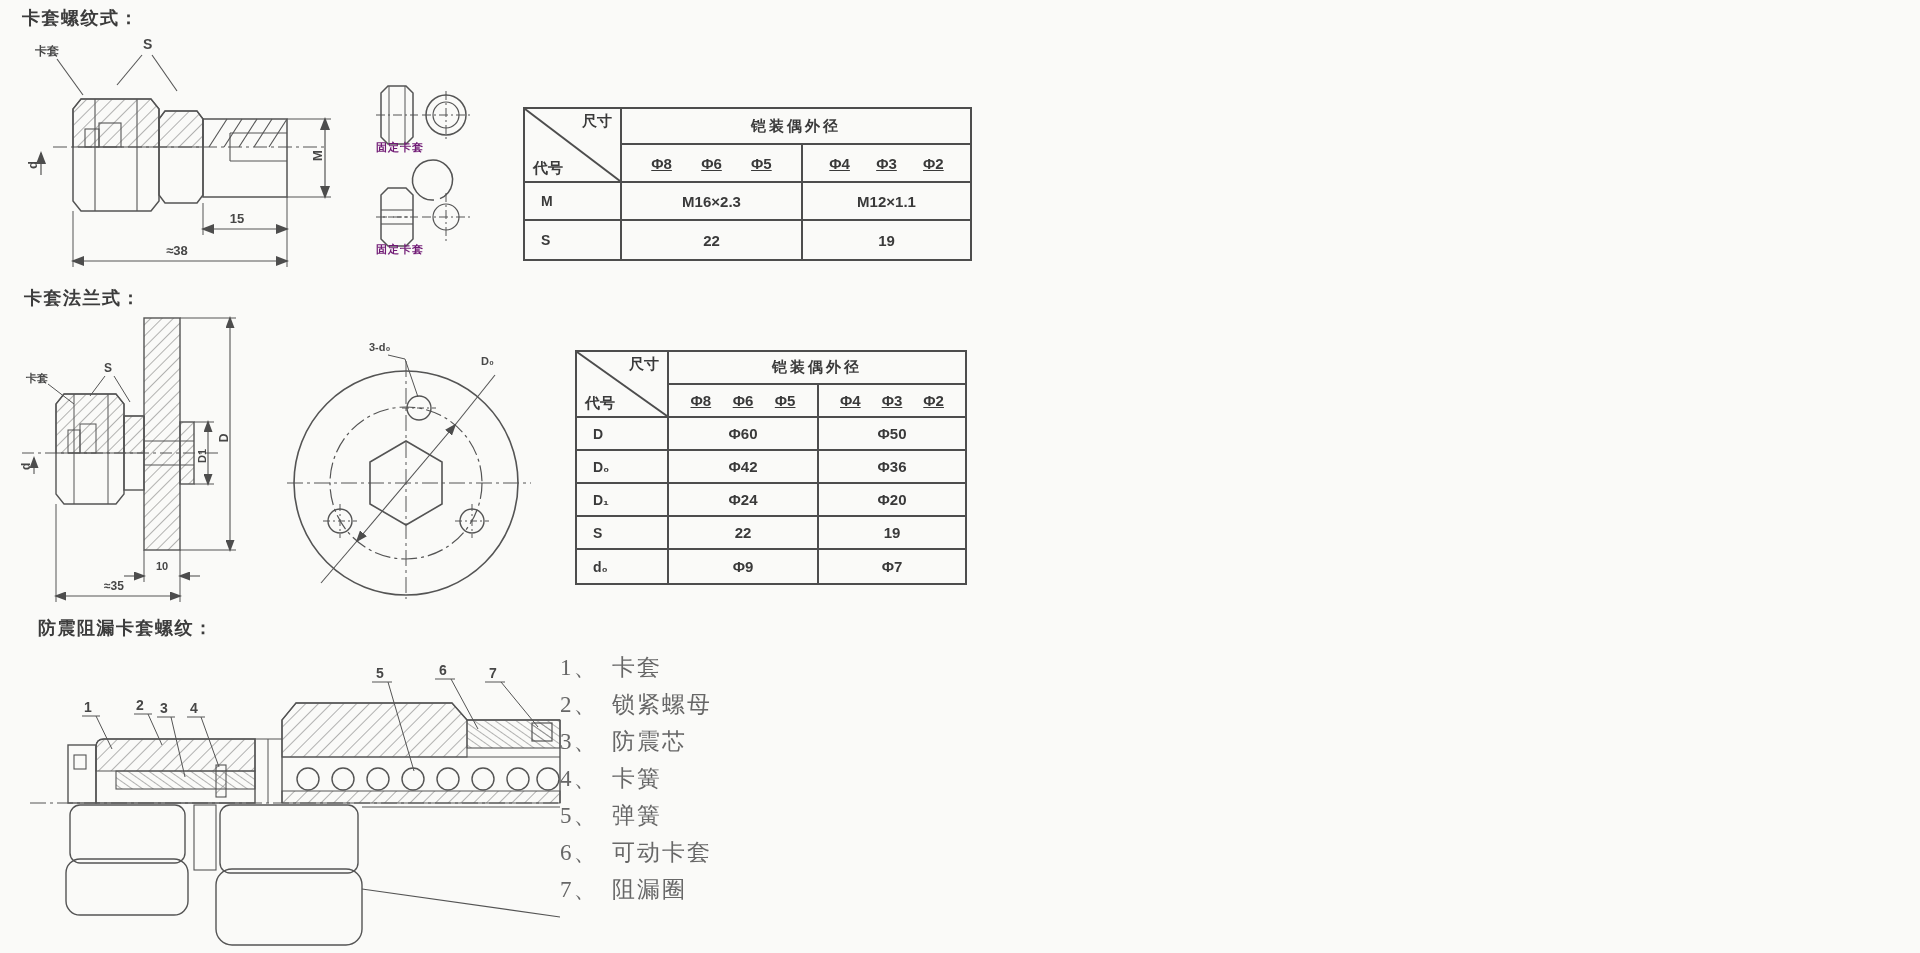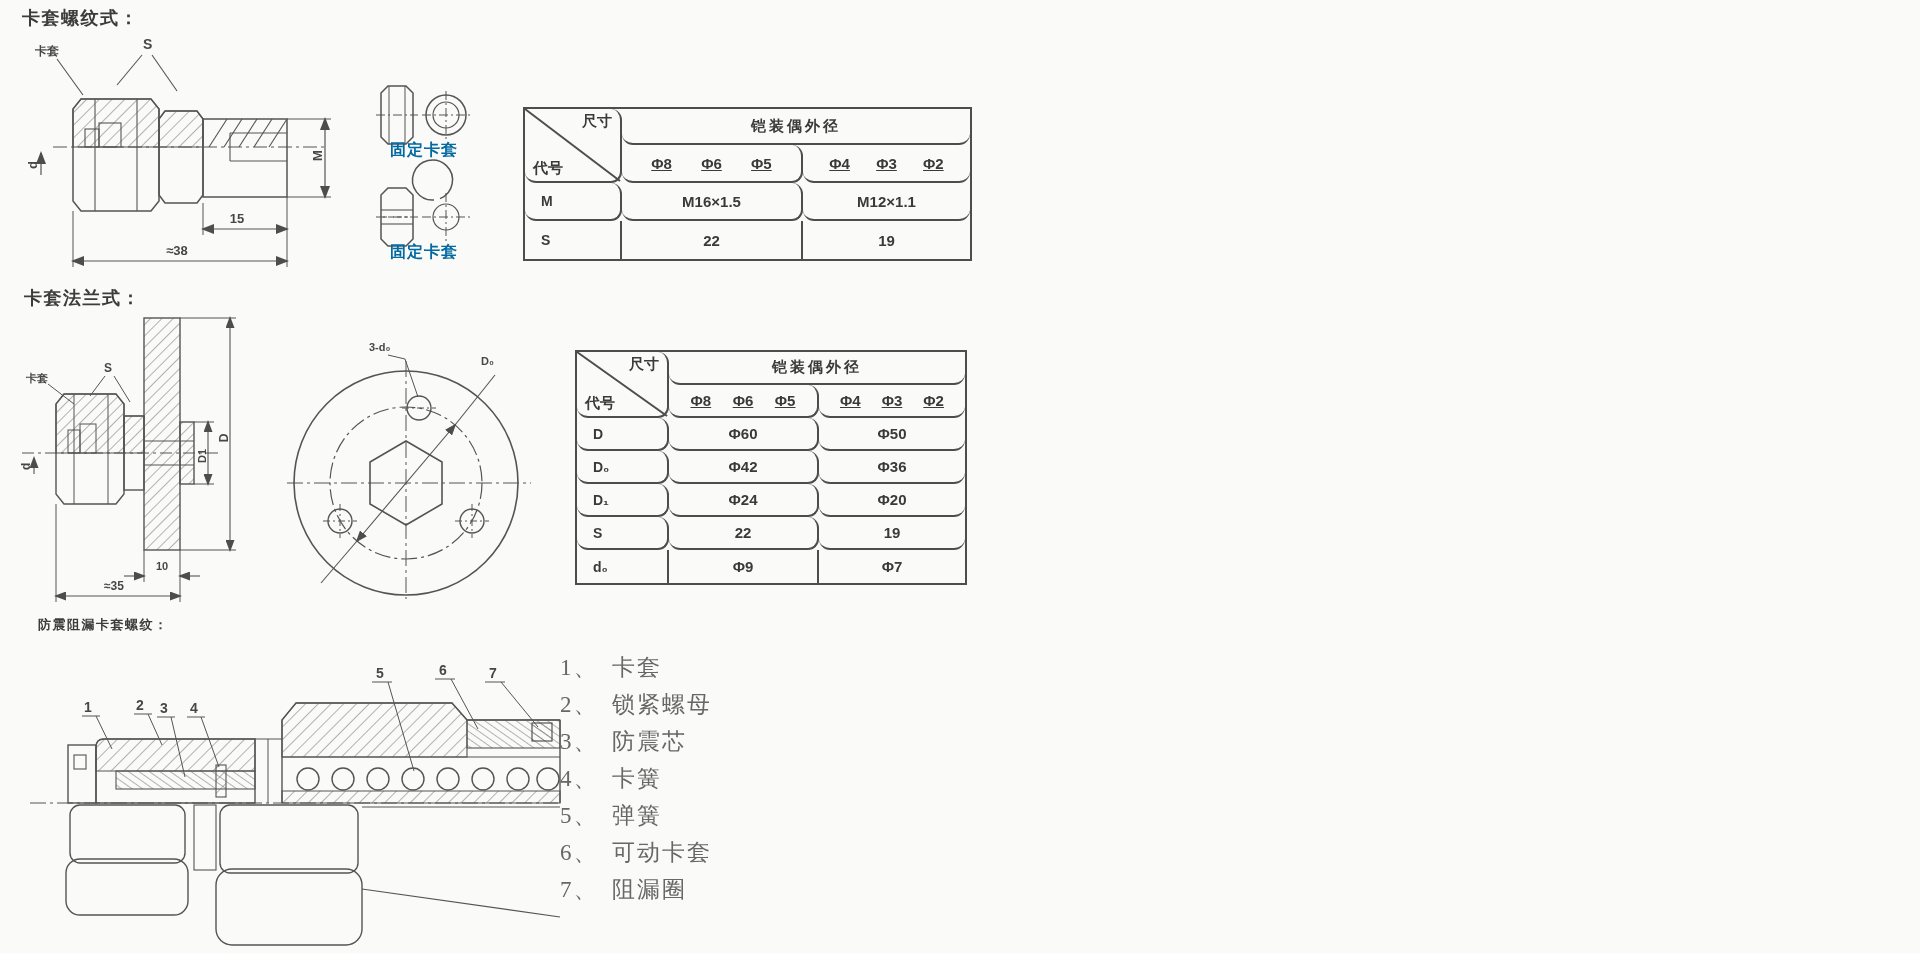--- a/index.html
+++ b/index.html
@@ -5,28 +5,28 @@
   html,body{margin:0;padding:0;}
   body{width:1920px;height:953px;background:#efefed;font-family:"Liberation Sans","DejaVu Sans",sans-serif;overflow:hidden;}
   .page{position:absolute;left:0;top:0;width:1920px;height:953px;background:#fafaf8;}
   .sec-title{position:absolute;font-weight:700;color:#3c3c3c;letter-spacing:1.5px;}
   .abs{position:absolute;}
   svg{display:block;overflow:visible;}
   svg text{font-family:"Liberation Sans","DejaVu Sans",sans-serif;fill:#474747;font-weight:700;}
   .tbl{position:absolute;display:grid;border:2px solid #4d4d4d;color:#3a3a3a;}
   .cell{position:relative;display:flex;align-items:center;justify-content:center;font-size:15px;font-weight:700;}
   .br{border-right:2px solid #4d4d4d;}
-  .bb{border-bottom:2px solid #4d4d4d;border-radius:11px;}
+  .bb{border-bottom:2px solid #4d4d4d;}
   .corner .diag{position:absolute;inset:0;width:100%;height:100%;}
   .corner span{position:absolute;font-size:15px;font-weight:700;}
   .corner .c-top{top:3px;right:8px;}
   .corner .c-bot{bottom:3px;left:8px;text-align:right;}
   .phis{display:flex;width:100%;justify-content:space-evenly;align-items:center;text-decoration:underline;}
   .lblcell{justify-content:flex-start;padding-left:16px;font-size:14px;}
-  .icon-label{position:absolute;width:96px;text-align:center;font-size:16px;font-weight:700;color:#0369a1;letter-spacing:1px;}
+  .icon-label{position:absolute;width:96px;font-size:11px;font-weight:700;color:#701a75;letter-spacing:1px;}
   .legend{position:absolute;left:560px;top:652px;color:#676767;font-family:"Liberation Serif","DejaVu Serif",serif;}
   .legend-item{display:flex;align-items:baseline;height:37px;font-size:23px;letter-spacing:2px;}
   .legend-item .no{width:52px;}
 </style>
 </head>
 <body>
 
 <div class="page">
 
   <div class="sec-title" style="left:22px;top:6px;font-size:18px;">卡套螺纹式：</div>
@@ -139,21 +139,21 @@
       </div>
     </div>
     <div class="cell bb" style="grid-row:2;grid-column:3;">
       <div class="phis">
         <span>Φ4</span>
         <span>Φ3</span>
         <span>Φ2</span>
       </div>
     </div>
     <div class="cell lblcell br bb">M</div>
-    <div class="cell br bb">M16×1.5</div>
+    <div class="cell br bb">M16×2.3</div>
     <div class="cell bb">M12×1.1</div>
     <div class="cell lblcell br">S</div>
     <div class="cell br">22</div>
     <div class="cell">19</div>
   </div>
 
   <div class="sec-title" style="left:24px;top:286px;font-size:18px;">卡套法兰式：</div>
 
   <svg class="abs" style="left:12px;top:298px;" width="235" height="310" viewBox="0 0 235 310">
     <defs>
@@ -289,21 +289,21 @@
     <div class="cell br bb">Φ24</div>
     <div class="cell bb">Φ20</div>
     <div class="cell lblcell br bb">S</div>
     <div class="cell br bb">22</div>
     <div class="cell bb">19</div>
     <div class="cell lblcell br">d₀</div>
     <div class="cell br">Φ9</div>
     <div class="cell">Φ7</div>
   </div>
 
-  <div class="sec-title" style="left:22px;top:616px;font-size:13px;padding-left:16px;">防震阻漏卡套螺纹：</div>
+  <div class="sec-title" style="left:22px;top:616px;font-size:18px;padding-left:16px;">防震阻漏卡套螺纹：</div>
 
   <svg class="abs" style="left:20px;top:645px;" width="545" height="308" viewBox="0 0 545 308">
     <defs>
       <pattern id="hC" width="9" height="9" patternUnits="userSpaceOnUse" patternTransform="rotate(45)">
         <line x1="0" y1="0" x2="0" y2="9" stroke="#6a6a6a" stroke-width="1"></line>
       </pattern>
       <pattern id="hD" width="6" height="6" patternUnits="userSpaceOnUse" patternTransform="rotate(-55)">
         <line x1="0" y1="0" x2="0" y2="6" stroke="#6a6a6a" stroke-width="1"></line>
       </pattern>
     </defs>

